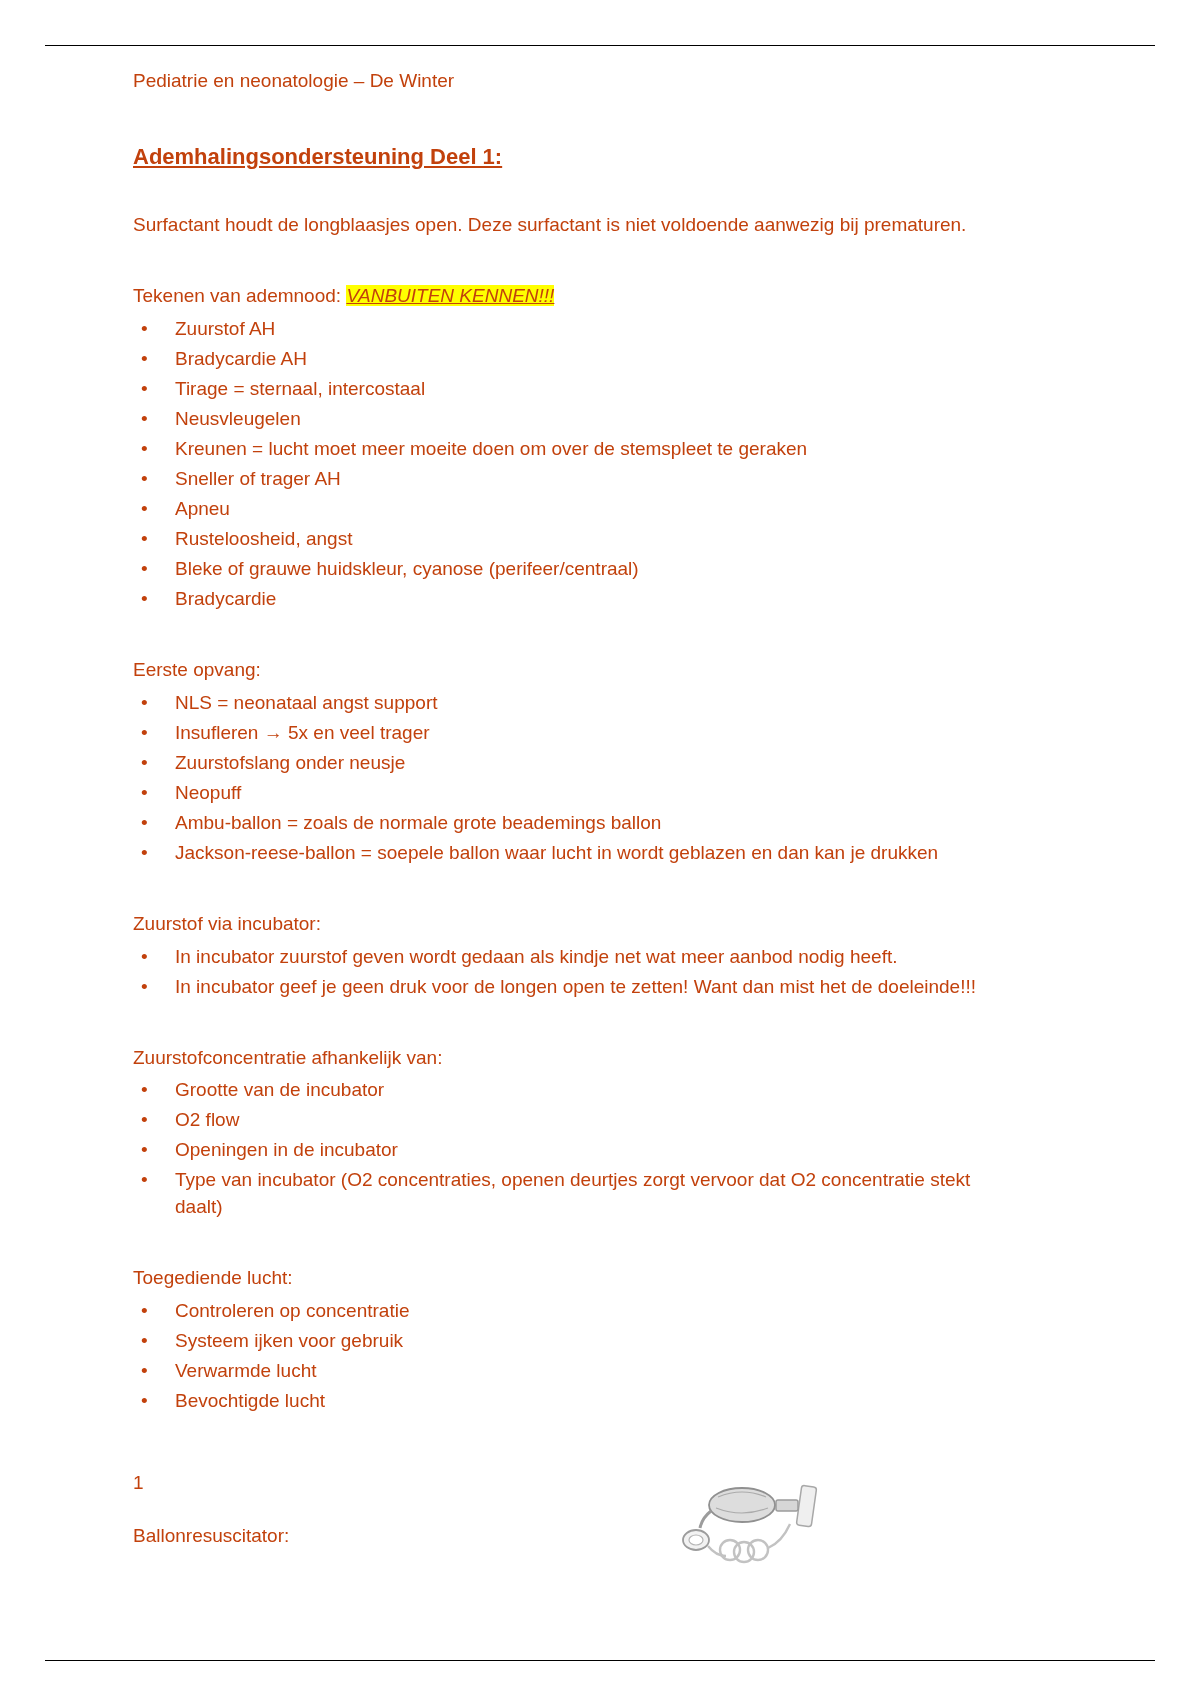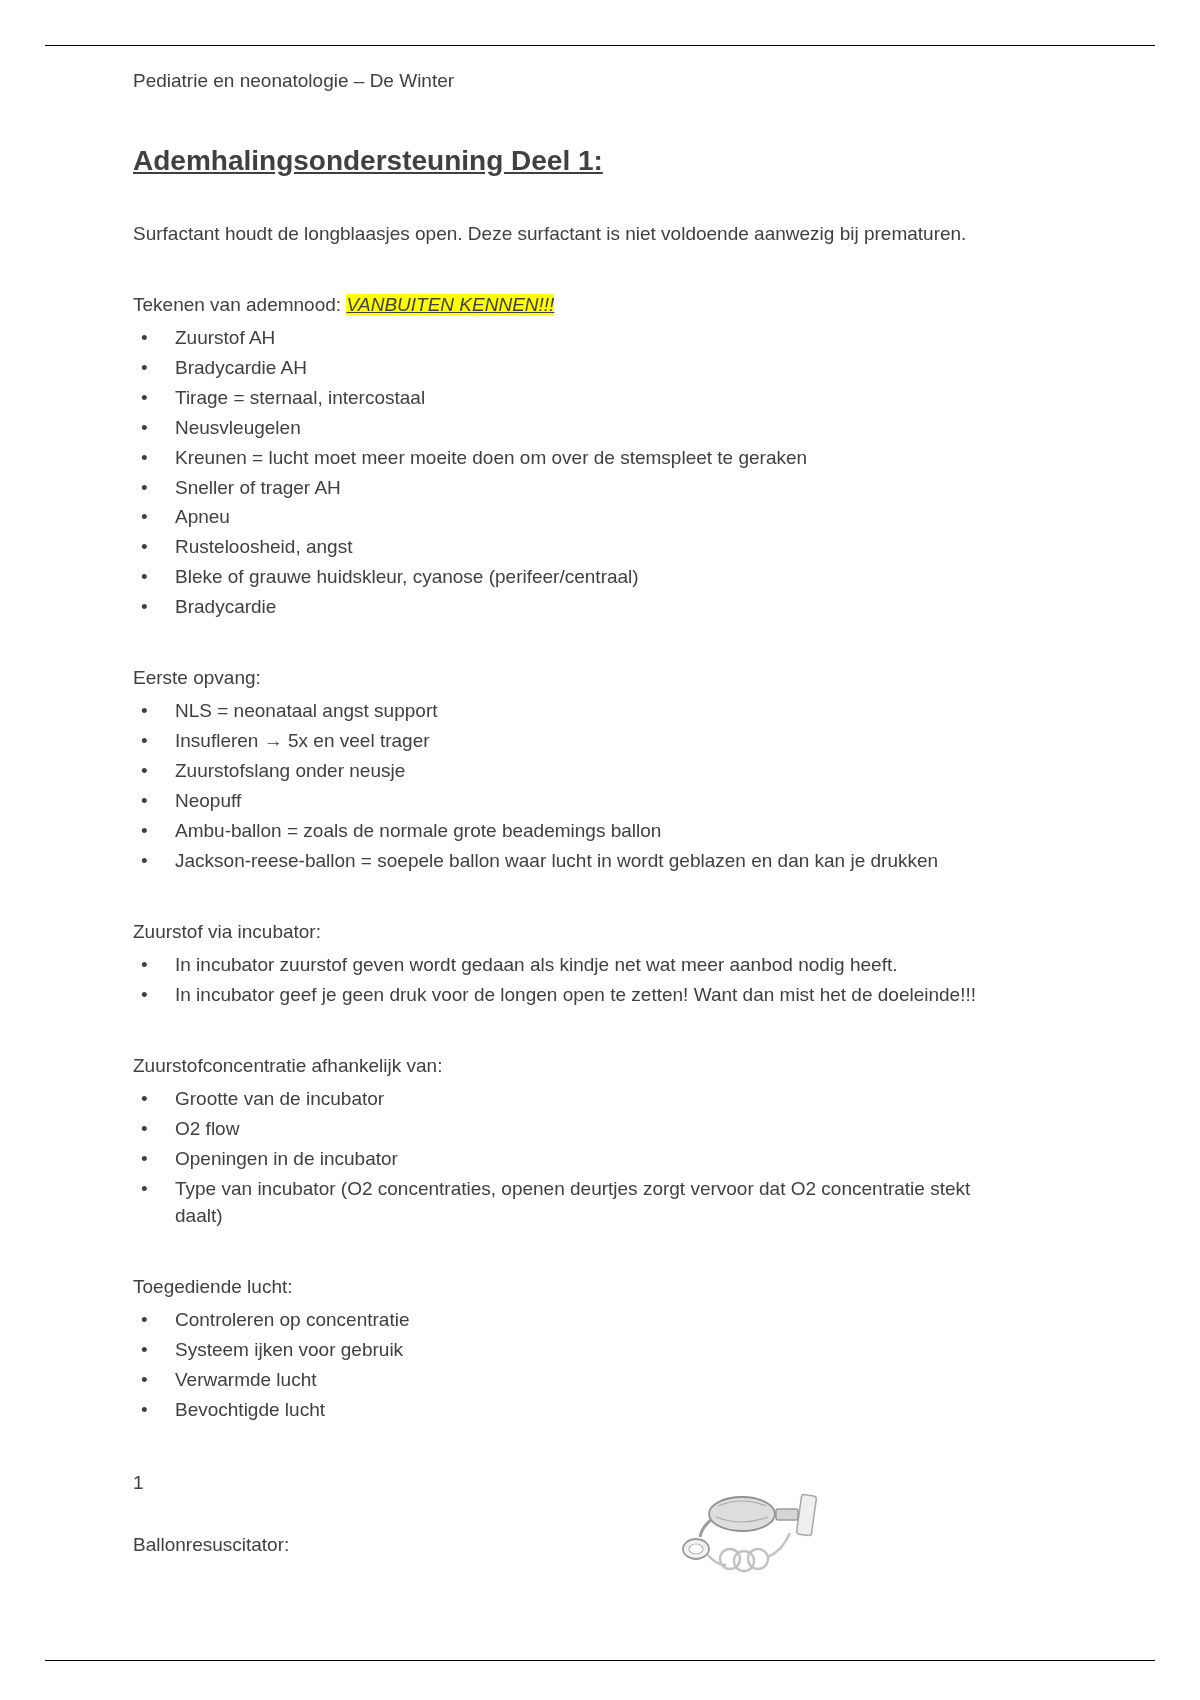--- a/index.html
+++ b/index.html
@@ -2,21 +2,21 @@
 <html><head>
 <meta charset="utf-8">
 <style>
   html, body { margin: 0; padding: 0; background: #ffffff; }
   .page {
     position: relative;
     width: 1200px;
     height: 1700px;
     background: #ffffff;
     font-family: "Liberation Sans", sans-serif;
-    color: #404040;
+    color: #c2410c;
     overflow: hidden;
   }
   .rule {
     position: absolute;
     left: 45px;
     right: 45px;
     height: 1px;
     background: #000000;
   }
   .rule.top { top: 45px; }
@@ -25,21 +25,21 @@
     position: absolute;
     left: 133px;
     top: 68px;
     width: 850px;
     font-size: 19px;
     line-height: 1.42;
   }
   .header-line { margin: 0; }
   .doc-title {
     margin: 46px 0 0 0;
-    font-size: 28px;
+    font-size: 22px;
     text-decoration: underline;
   }
   .para { margin: 40px 0 0 0; }
   .section { margin-top: 44px; }
   .section-heading { margin: 0; }
   .hl {
     background: #ffff00;
     text-decoration: underline;
     font-style: italic;
   }

